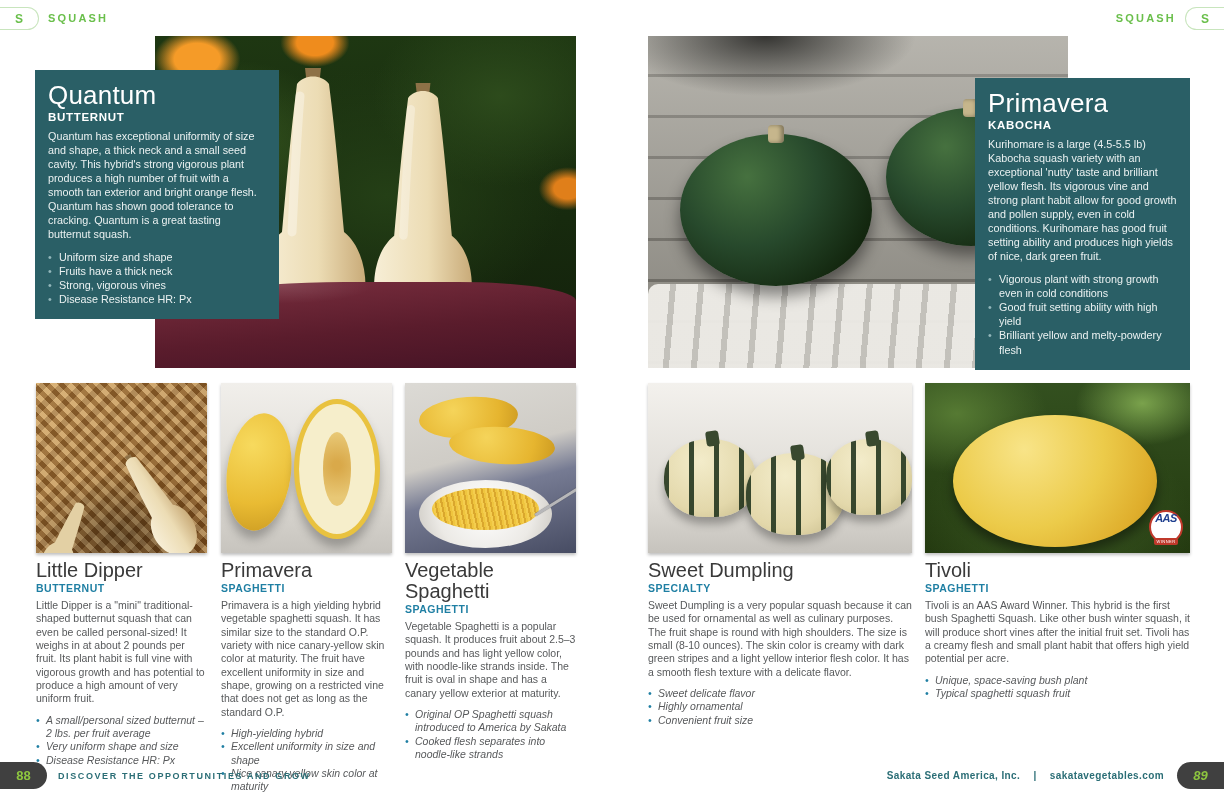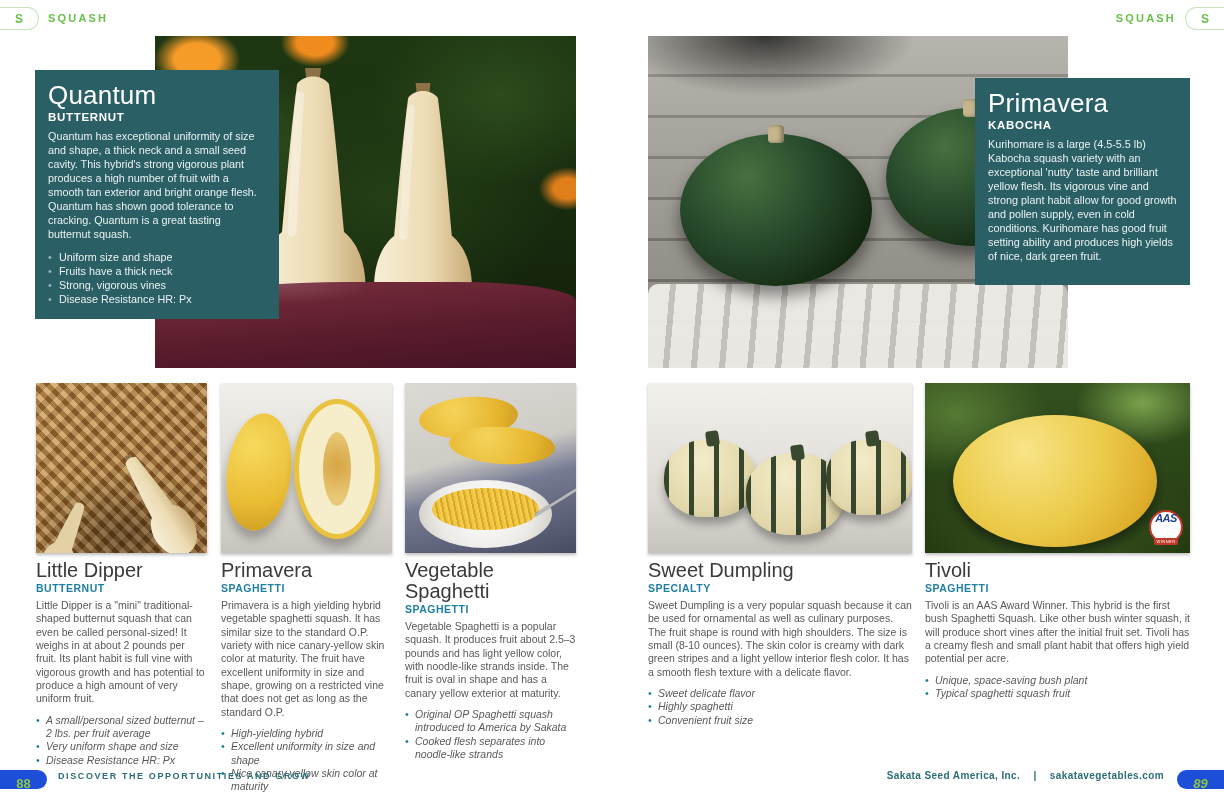--- a/index.html
+++ b/index.html
@@ -134,21 +134,21 @@
   .tv-squash { position:absolute; left:28px; bottom:6px; width:204px; height:132px; border-radius:50%;
       background: radial-gradient(circle at 35% 26%, #f8e488, #eccb4a 48%, #dfae2c 78%, #c2931d 100%);
       box-shadow:0 8px 12px rgba(0,0,0,0.45); }
   .aas { position:absolute; right:7px; bottom:9px; width:34px; height:34px; border-radius:50%;
       background:#fff; border:2px solid #c0392b; display:flex; align-items:flex-start; justify-content:center; }
   .aas-text { color:#1f3f8f; font-weight:700; font-style:italic; font-size:11px; letter-spacing:-0.5px; }
   .aas-ribbon { position:absolute; bottom:-3px; left:3px; right:3px; height:7px; background:#c0392b;
       border-radius:2px; color:#fff; font-size:4px; line-height:7px; text-align:center; letter-spacing:0.5px; }
 
   
-  .pgbadge { position:absolute; bottom:3px; width:47px; height:19px; background:#1d4ed8;
+  .pgbadge { position:absolute; bottom:3px; width:47px; height:27px; background:#404040;
       color:#8dc63f; font-size:13px; font-weight:700; text-align:center; line-height:27px; }
   .pgbadge-left  { left:0;  border-radius:0 14px 14px 0; }
   .pgbadge-right { right:0; border-radius:14px 0 0 14px;font-style:italic; }
   .tagline { position:absolute; left:58px; bottom:11px; font-size:9px; font-weight:700;
       letter-spacing:1.6px; color:#2b6e76; }
   .credit { position:absolute; right:60px; bottom:11px; font-size:10px; font-weight:700;
       letter-spacing:0.4px; color:#2b6e76; }
   .credit .sep { margin:0 10px; color:#2b6e76; }
 </style>
 </head>
@@ -203,20 +203,25 @@
   <div class="photo photo-kuri">
     <div class="towel"></div>
     <div class="kab kab1"></div>
     <div class="kab kab2"></div>
   </div>
 
   <div class="feature-box box-kuri">
     <h1>Primavera</h1>
     <h2>KABOCHA</h2>
     <p>Kurihomare is a large (4.5-5.5 lb) Kabocha squash variety with an exceptional 'nutty' taste and brilliant yellow flesh. Its vigorous vine and strong plant habit allow for good growth and pollen supply, even in cold conditions. Kurihomare has good fruit setting ability and produces high yields of nice, dark green fruit.</p>
+    <ul>
+      <li>Vigorous plant with strong growth even in cold conditions</li>
+      <li>Good fruit setting ability with high yield</li>
+      <li>Brilliant yellow and melty-powdery flesh</li>
+    </ul>
   </div>
 
   <div class="variety v1">
     <div class="vphoto ph-dipper">
       <svg class="art" viewBox="0 0 171 170">
         <g transform="translate(95,78) rotate(-32) scale(0.40)">
           <path d="M -8 -16 L 8 -16 L 6 2 L -6 2 Z" fill="#8d7147"></path>
           <path d="M -16 0 C -23 55 -27 105 -31 148 C -59 170 -61 232 -29 260 C -11 275 11 275 29 260 C 61 232 59 170 31 148 C 27 105 23 55 16 0 C 9 -10 -9 -10 -16 0 Z" fill="url(#bn)"></path>
         </g>
         <g transform="translate(44,122) rotate(22) scale(0.30)">
@@ -271,21 +276,21 @@
     <div class="vphoto ph-dumpling">
       <div class="sd sd1"></div>
       <div class="sd sd2"></div>
       <div class="sd sd3"></div>
     </div>
     <h3>Sweet Dumpling</h3>
     <h4>SPECIALTY</h4>
     <p>Sweet Dumpling is a very popular squash because it can be used for ornamental as well as culinary purposes. The fruit shape is round with high shoulders. The size is small (8-10 ounces). The skin color is creamy with dark green stripes and a light yellow interior flesh color. It has a smooth flesh texture with a delicate flavor.</p>
     <ul>
       <li>Sweet delicate flavor</li>
-      <li>Highly spaghetti</li>
+      <li>Highly ornamental</li>
       <li>Convenient fruit size</li>
     </ul>
   </div>
 
   <div class="variety v5">
     <div class="vphoto ph-tivoli">
       <div class="tv-squash"></div>
       <div class="aas">
         <span class="aas-text">AAS</span>
         <span class="aas-ribbon">WINNER</span>

